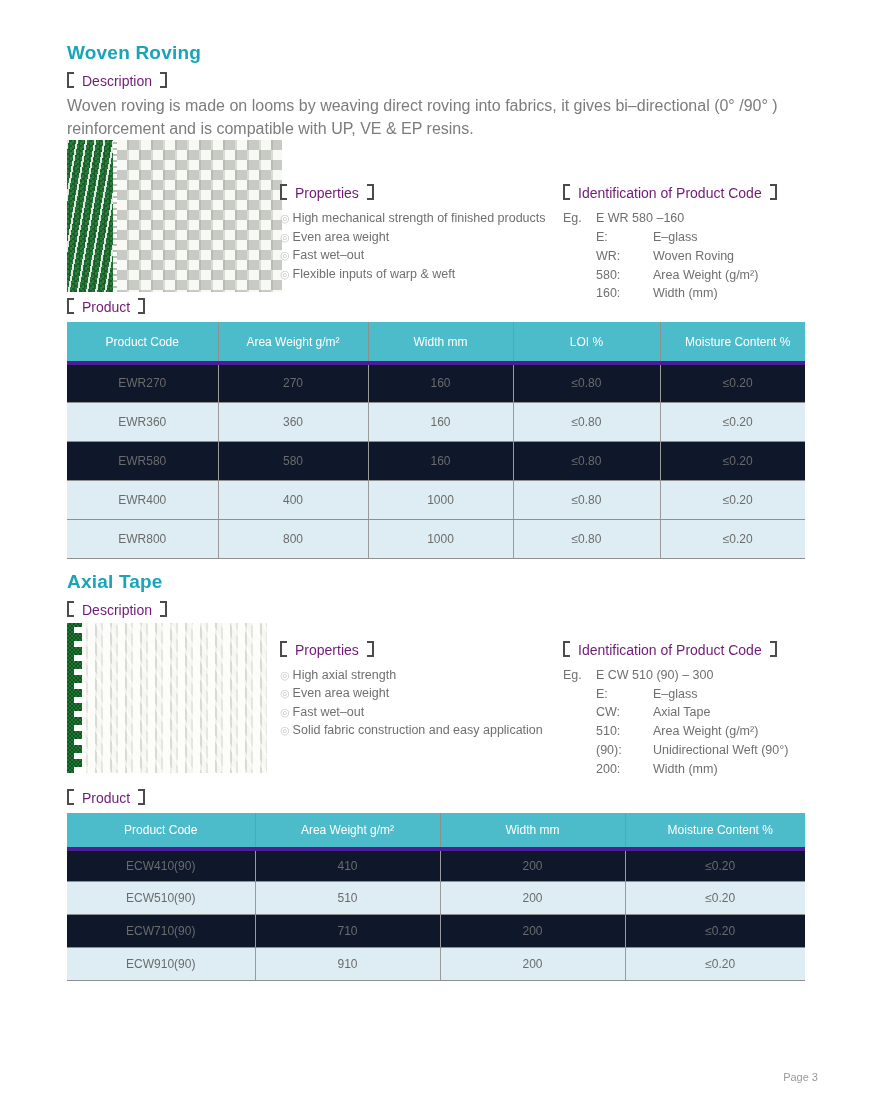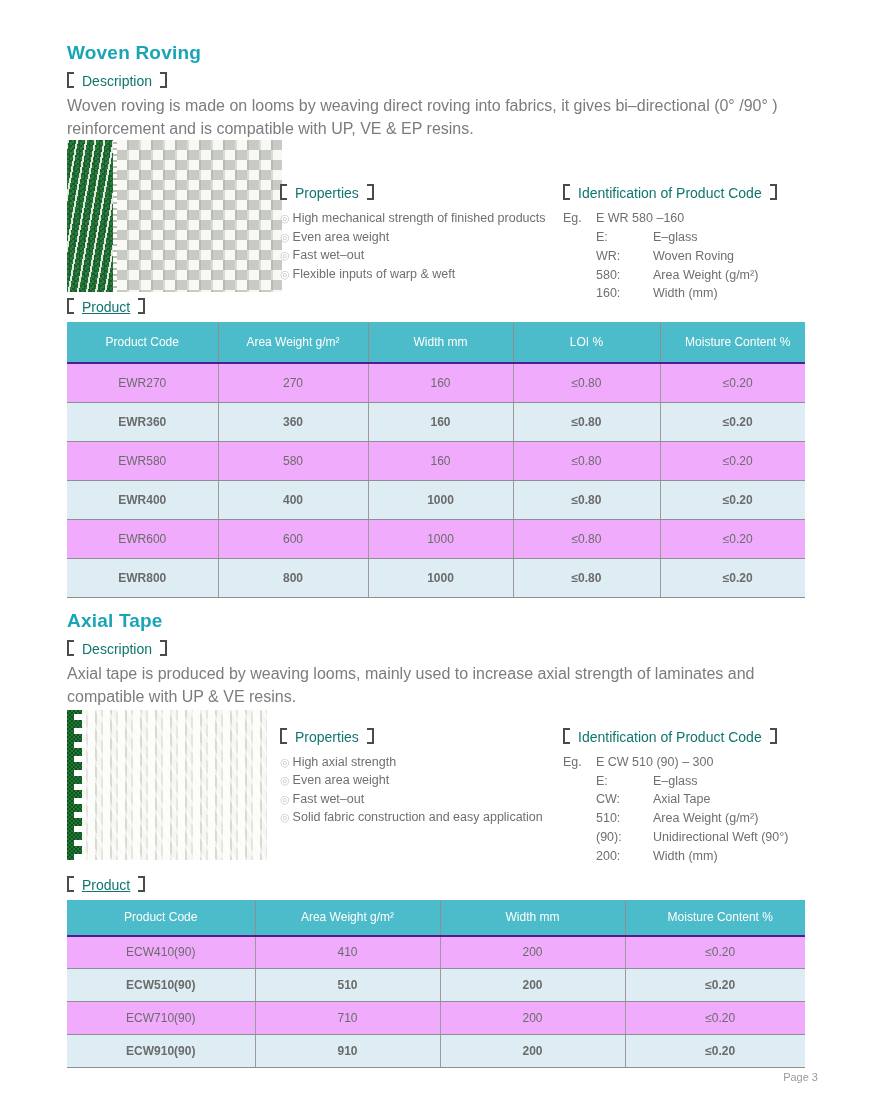--- a/index.html
+++ b/index.html
@@ -11,21 +11,21 @@
     font-family:"Liberation Sans", sans-serif;
     overflow:hidden;
   }
   .content { padding:42px 65px 0 67px; }
 
   .section-title {
     font-size:19px; font-weight:bold; color:#19a5b6;
     line-height:22px; margin-bottom:6px; letter-spacing:0.2px;
   }
   .bracket-heading {
-    font-size:14px; color:#0f766e; line-height:17px; margin-bottom:4px;
+    font-size:14px; color:#701a75; line-height:17px; margin-bottom:4px;
   }
   .bracket-heading::before, .bracket-heading::after {
     content:""; display:inline-block; width:5px; height:12px;
     border:2px solid #4b4b4b; transform:translateY(2px);
   }
   .bracket-heading::before { border-right:none; margin-right:8px; }
   .bracket-heading::after  { border-left:none;  margin-left:8px;  }
 
   .desc {
     font-size:16px; color:#7c7c7c; line-height:23px; max-width:745px;
@@ -81,34 +81,34 @@
   .props-list { list-style:none; font-size:12.5px; color:#6f6f6f; }
   .props-list li { line-height:18.5px; display:flex; align-items:baseline; }
   .bullet { color:#c4c4c4; font-size:11px; margin-right:3px; flex:none; }
 
   .ident-body { font-size:12.5px; color:#6f6f6f; }
   .eg-row { display:flex; line-height:19px; }
   .eg-label { width:33px; flex:none; }
   .id-row { display:flex; line-height:18.8px; margin-left:33px; }
   .id-label { width:57px; flex:none; }
 
-  .table-heading { margin-top:0; margin-bottom:6px;text-decoration:underline; }
+  .table-heading { margin-top:0; margin-bottom:6px; }
 
   table { border-collapse:collapse; width:738px; table-layout:fixed; }
   th {
     background:#4cbcca; color:#ffffff; font-weight:normal; font-size:12px;
-    text-align:center; border-bottom:2px solid #4c1d95; border-right:1px solid #8f8f8f;
+    text-align:center; border-bottom:4px solid #4c1d95; border-right:1px solid #8f8f8f;
   }
   td {
     font-size:12px; color:#6b6b6b; text-align:center;
     border-bottom:1px solid #8f8f8f; border-right:1px solid #9a9a9a;
-    background:#f0abfc;
+    background:#0f172a;
   }
   th:last-child, td:last-child { border-right:none;padding-left:10px; }
-  tr.alt td { background:#ddedf3;font-weight:bold; }
+  tr.alt td { background:#ddedf3; }
   #table-woven th { height:41px; }
   #table-woven td { height:39px; }
   #table-axial th { height:36px; }
   #table-axial td { height:33px; }
   #table-woven th:nth-child(1){width:151px} #table-woven th:nth-child(2){width:150px}
   #table-woven th:nth-child(3){width:145px} #table-woven th:nth-child(4){width:147px}
   #table-woven th:nth-child(5){width:145px}
   #table-axial th:nth-child(1){width:188px} #table-axial th:nth-child(2){width:185px}
   #table-axial th:nth-child(3){width:185px} #table-axial th:nth-child(4){width:180px}
 
@@ -218,43 +218,35 @@
               <td>≤0.80</td>
               <td>≤0.20</td>
             </tr>
             <tr class="alt">
               <td>EWR400</td>
               <td>400</td>
               <td>1000</td>
               <td>≤0.80</td>
               <td>≤0.20</td>
             </tr>
-            <tr>
-              <td>EWR600</td>
-              <td>600</td>
-              <td>1000</td>
-              <td>≤0.80</td>
-              <td>≤0.20</td>
-            </tr>
             <tr class="alt">
               <td>EWR800</td>
               <td>800</td>
               <td>1000</td>
               <td>≤0.80</td>
               <td>≤0.20</td>
             </tr>
           </tbody>
         </table>
     </div>
 
     <div class="section section-2">
       <div class="section-title">Axial Tape</div>
 
       <div class="bracket-heading"><span>Description</span></div>
-      <p class="desc">Axial tape is produced by weaving looms, mainly used to increase axial strength of laminates and compatible with UP &amp; VE resins.</p>
 
       <div class="media-row" id="media-2">
         <div class="photo" id="photo-axial">
           <div class="green-edge-2"></div>
           <div class="tufts-2"></div>
         </div>
 
         <div class="props" id="props-2">
           <div class="bracket-heading"><span>Properties</span></div>
           <ul class="props-list">

